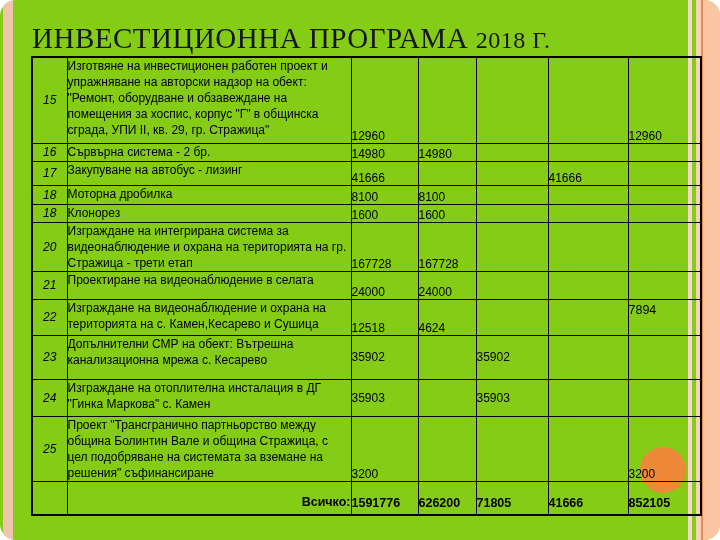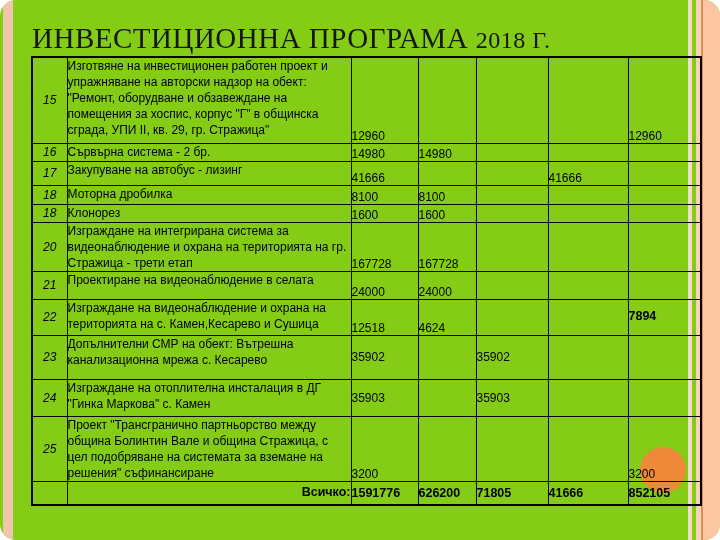--- a/index.html
+++ b/index.html
@@ -36,29 +36,29 @@
     border:2px solid #000;
   }
   table.program td {
     border:1px solid #000; font-size:12px; overflow:hidden; padding:0;
     background:transparent;
   }
   td.num  { text-align:center; vertical-align:middle;font-style:italic; }
   td.desc { text-align:left; vertical-align:top; padding:1px 3px 0 2px; line-height:16px; }
   td.val  { vertical-align:bottom; padding:0 3px 3px 0; }
   td.val.mid  { vertical-align:middle; padding-bottom:0; }
-  td.val.topv { vertical-align:top; padding-top:9px; padding-right:6px;
-                font-weight:bold; font-size:12.5px; }
+  td.val.topv { vertical-align:top; padding-top:3px; padding-right:6px;
+                font-weight:normal; font-size:12.5px; }
   tr.trow td { font-weight:bold; font-size:12.5px; vertical-align:bottom; padding-bottom:4px; }
   td.total-label { text-align:right; padding-right:4px; }
 
   tr.r0  { height:86px; } tr.r1  { height:18px; } tr.r2  { height:24px; }
   tr.r3  { height:19px; } tr.r4  { height:18px; } tr.r5  { height:48px; }
   tr.r6  { height:28px; } tr.r7  { height:36px; } tr.r8  { height:44px; }
-  tr.r9  { height:37px; } tr.r10 { height:65px; } tr.trow { height:24px; }
+  tr.r9  { height:37px; } tr.r10 { height:65px; } tr.trow { height:34px; }
 </style>
 </head>
 <body>
 
 <div class="slide">
 
   <div class="vstripe stripe-left"></div>
   <div class="vstripe stripe-a"></div>
   <div class="vstripe stripe-b"></div>
   <div class="vstripe stripe-line"></div>

